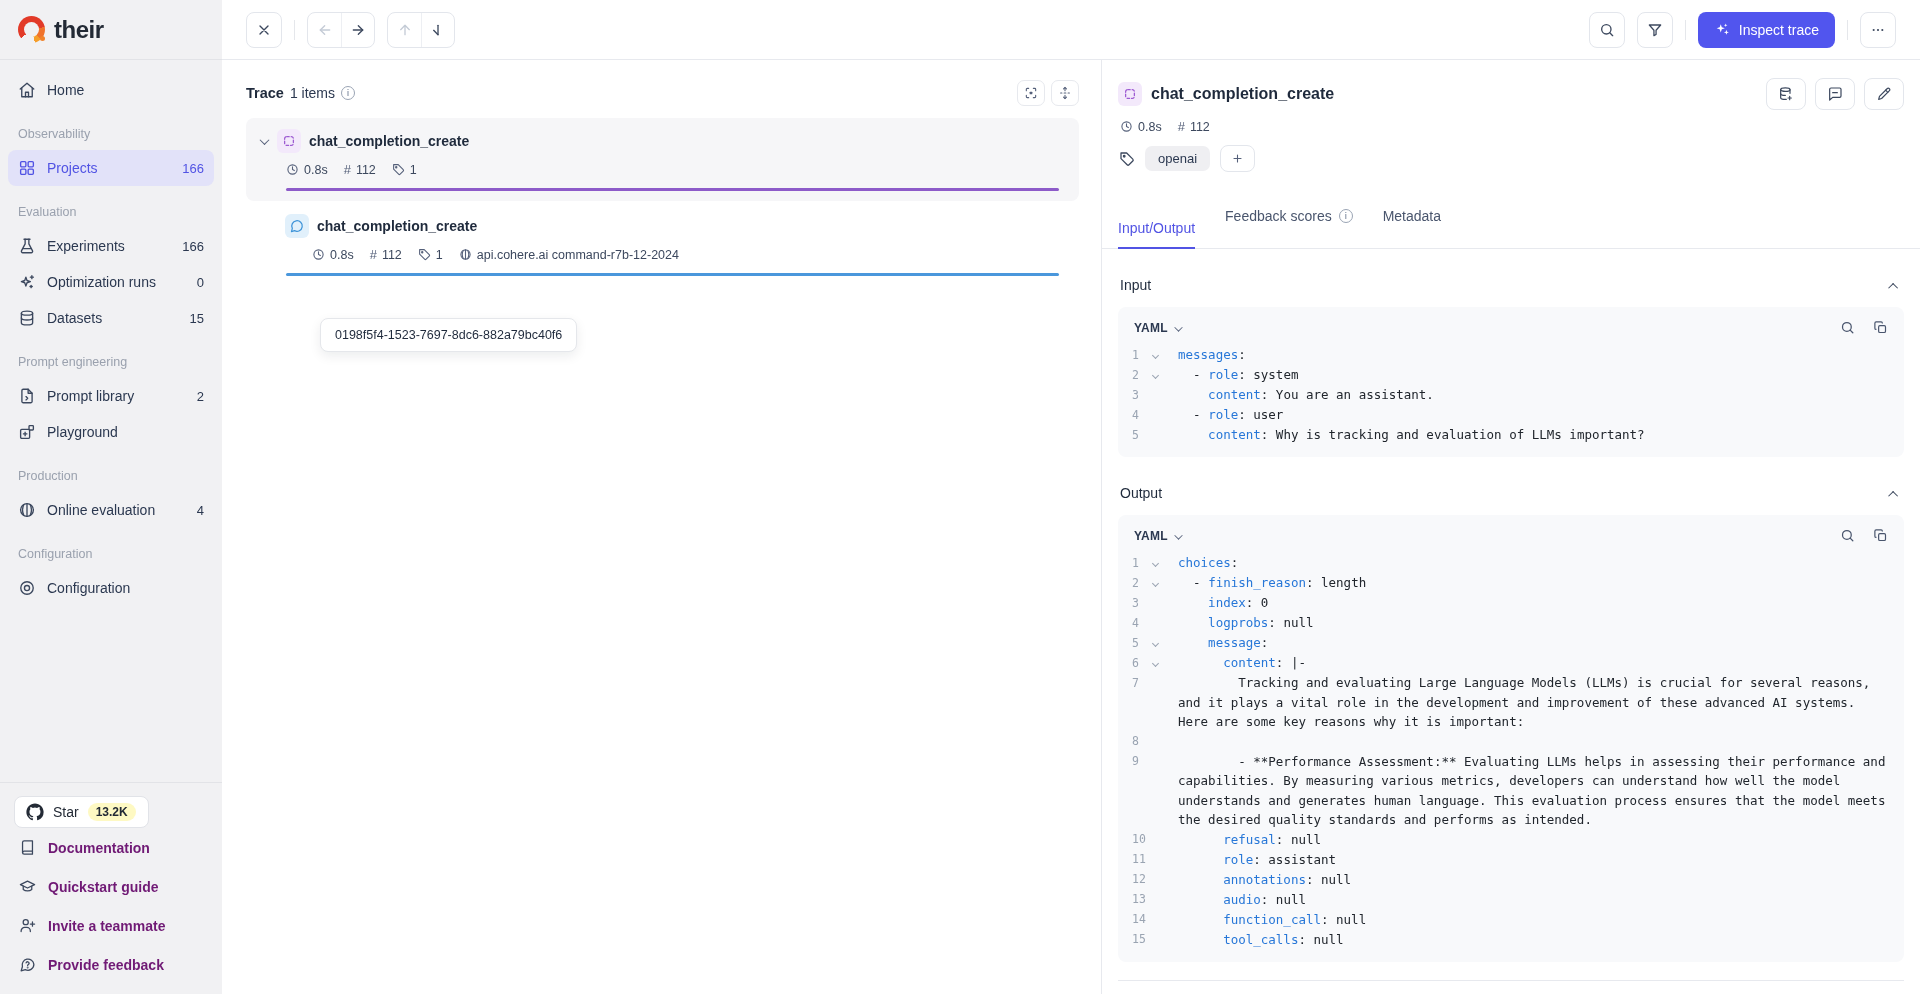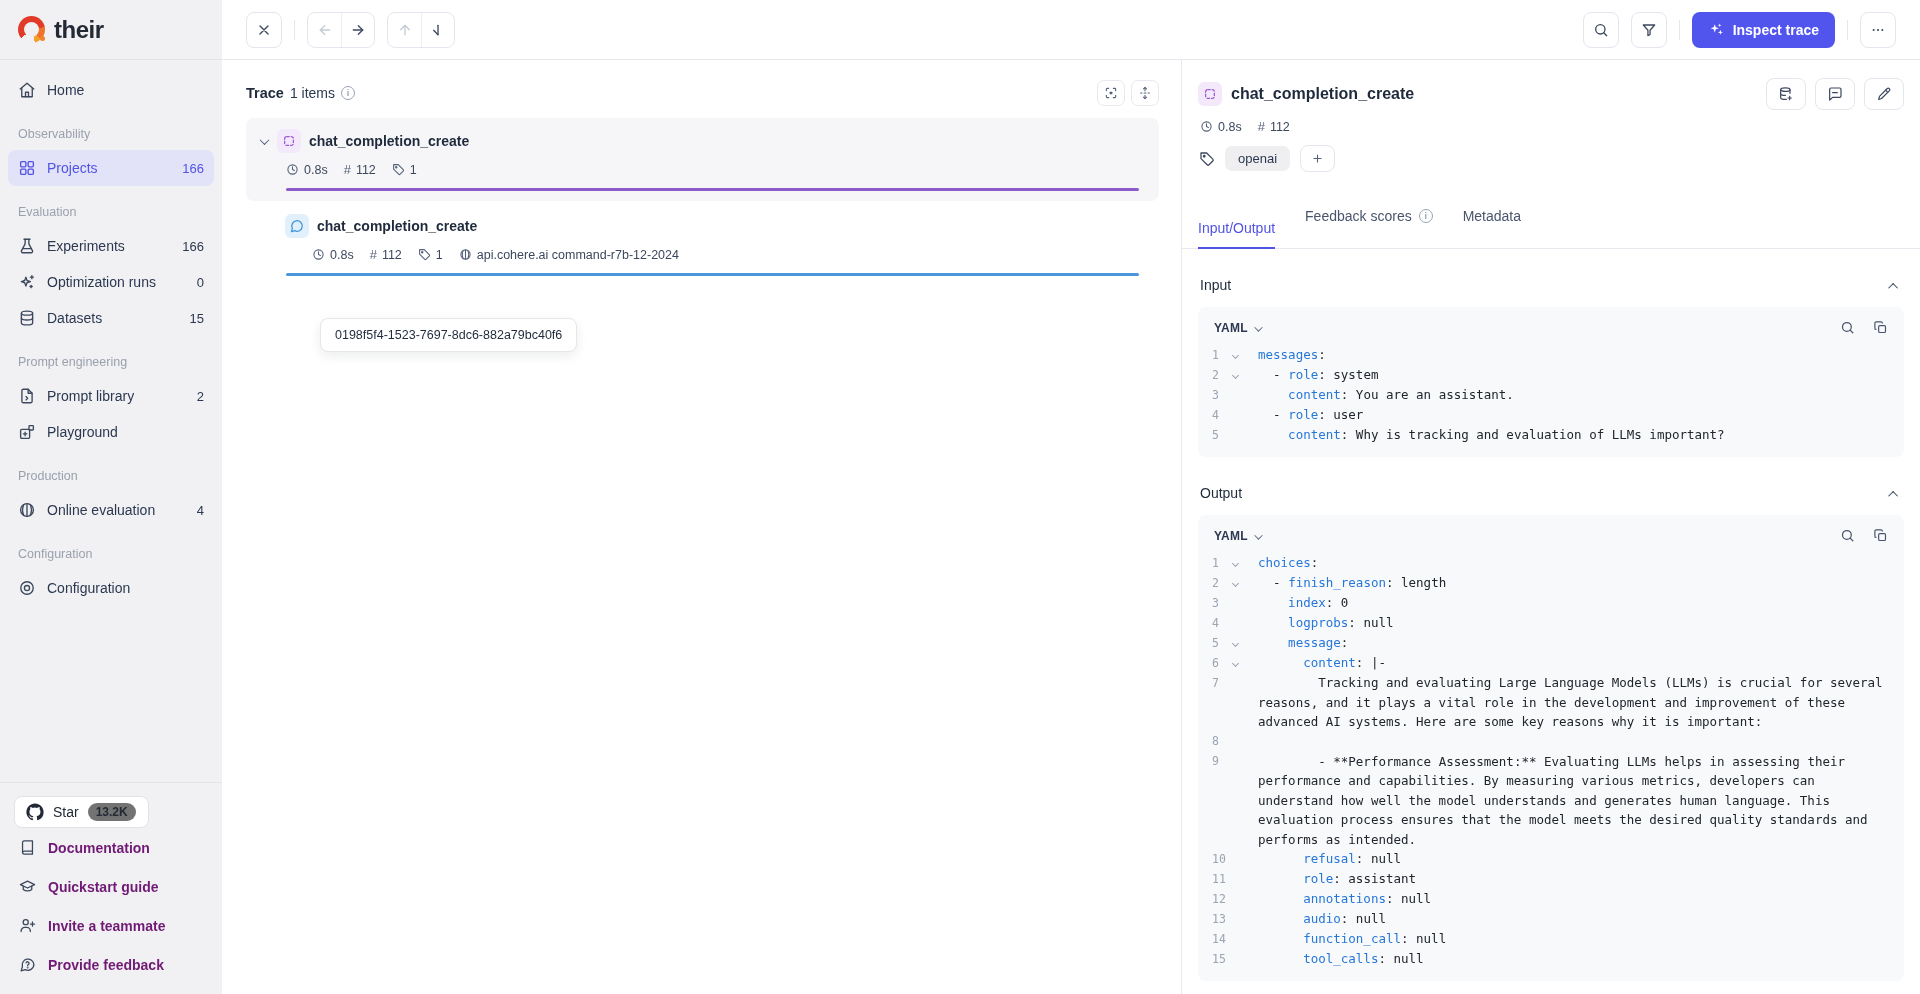--- a/index.html
+++ b/index.html
@@ -27,45 +27,45 @@
   .nav-item .nicon { width:18px; height:18px; color:#3c485e; flex-shrink:0; }
   .nav-item .count { margin-left:auto; font-size:13px; font-weight:400; color:#2b3850; }
   .nav-item.active { background:#e2e2f9; color:#5153e4; }
   .nav-item.active .nicon, .nav-item.active .count { color:#5153e4; }
   .section-title { font-size:12.5px; color:#9aa1ae; padding:19px 10px 9px; }
 
   .sidebar-footer { border-top:1px solid #e2e3e7; padding:13px 14px 10px; flex-shrink:0; }
   .star-btn { display:inline-flex; align-items:center; gap:9px; background:#fff; border:1px solid #e1e3e8;
     border-radius:8px; padding:6px 12px 6px 11px; font-size:14px; font-weight:500; color:#232a35; cursor:pointer; }
   .star-btn .gicon { width:18px; height:18px; }
-  .star-badge { background:#737373; border-radius:99px; padding:2px 8px; font-size:12px; font-weight:600; color:#232a35; }
+  .star-badge { background:#fef9c3; border-radius:99px; padding:2px 8px; font-size:12px; font-weight:600; color:#232a35; }
   .footer-link { display:flex; align-items:center; gap:12px; height:39px; padding:0 5px; font-size:14px; color:#701a75; cursor:pointer;font-weight:bold; }
   .footer-link .nicon { width:17px; height:17px; color:#3c485e; }
 
   
   .main { flex:1; display:flex; flex-direction:column; min-width:0; }
   .topbar { height:60px; flex-shrink:0; display:flex; align-items:center; gap:12px; padding:0 24px; border-bottom:1px solid #e7e9ee; }
   .icon-btn { height:36px; min-width:36px; padding:0; border:1px solid #e3e6ec; border-radius:8px; background:#fff;
     display:inline-flex; align-items:center; justify-content:center; color:#3c485e; cursor:pointer; }
   .icon-btn svg { width:16px; height:16px; }
   .btn-group { display:inline-flex; border:1px solid #e3e6ec; border-radius:8px; overflow:hidden; background:#fff; }
   .btn-group .seg { width:33px; height:34px; display:flex; align-items:center; justify-content:center; color:#3c485e; cursor:pointer; }
   .btn-group .seg + .seg { border-left:1px solid #edeff3; }
   .btn-group .seg svg { width:16px; height:16px; }
   .seg.disabled { color:#c4cbd6; }
   .vdiv { width:1px; height:20px; background:#e5e7eb; }
   .spacer { flex:1; }
   .primary-btn { height:36px; background:#5155ee; color:#fff; border:none; border-radius:8px; padding:0 16px;
-    display:inline-flex; align-items:center; gap:8px; font-size:14px; font-weight:700; cursor:pointer; }
+    display:inline-flex; align-items:center; gap:8px; font-size:14px; font-weight:400; cursor:pointer; }
   .primary-btn svg { width:17px; height:17px; }
 
   .content { flex:1; display:flex; min-height:0; }
 
   
-  .tree-panel { width:960px; flex-shrink:0; border-right:1px solid #e7e9ee; padding:20px 22px 0 24px; position:relative; }
+  .tree-panel { width:880px; flex-shrink:0; border-right:1px solid #e7e9ee; padding:20px 22px 0 24px; position:relative; }
   .tree-header { display:flex; align-items:center; gap:6px; margin-bottom:12px; }
   .tree-title { font-size:14.5px; font-weight:700; color:#1f2a3c; }
   .tree-count { font-size:14px; color:#2b3850; }
   .mini-btn { width:28px; height:26px; border:1px solid #e7e9ee; border-radius:7px; background:#fff;
     display:inline-flex; align-items:center; justify-content:center; color:#55607a; cursor:pointer; }
   .mini-btn svg { width:14px; height:14px; }
   .tree-actions { margin-left:auto; display:flex; gap:6px; }
 
   .tree-item { border-radius:8px; padding:11px 14px 10px 13px; position:relative; }
   .tree-item.selected { background:#f6f6f8; }

